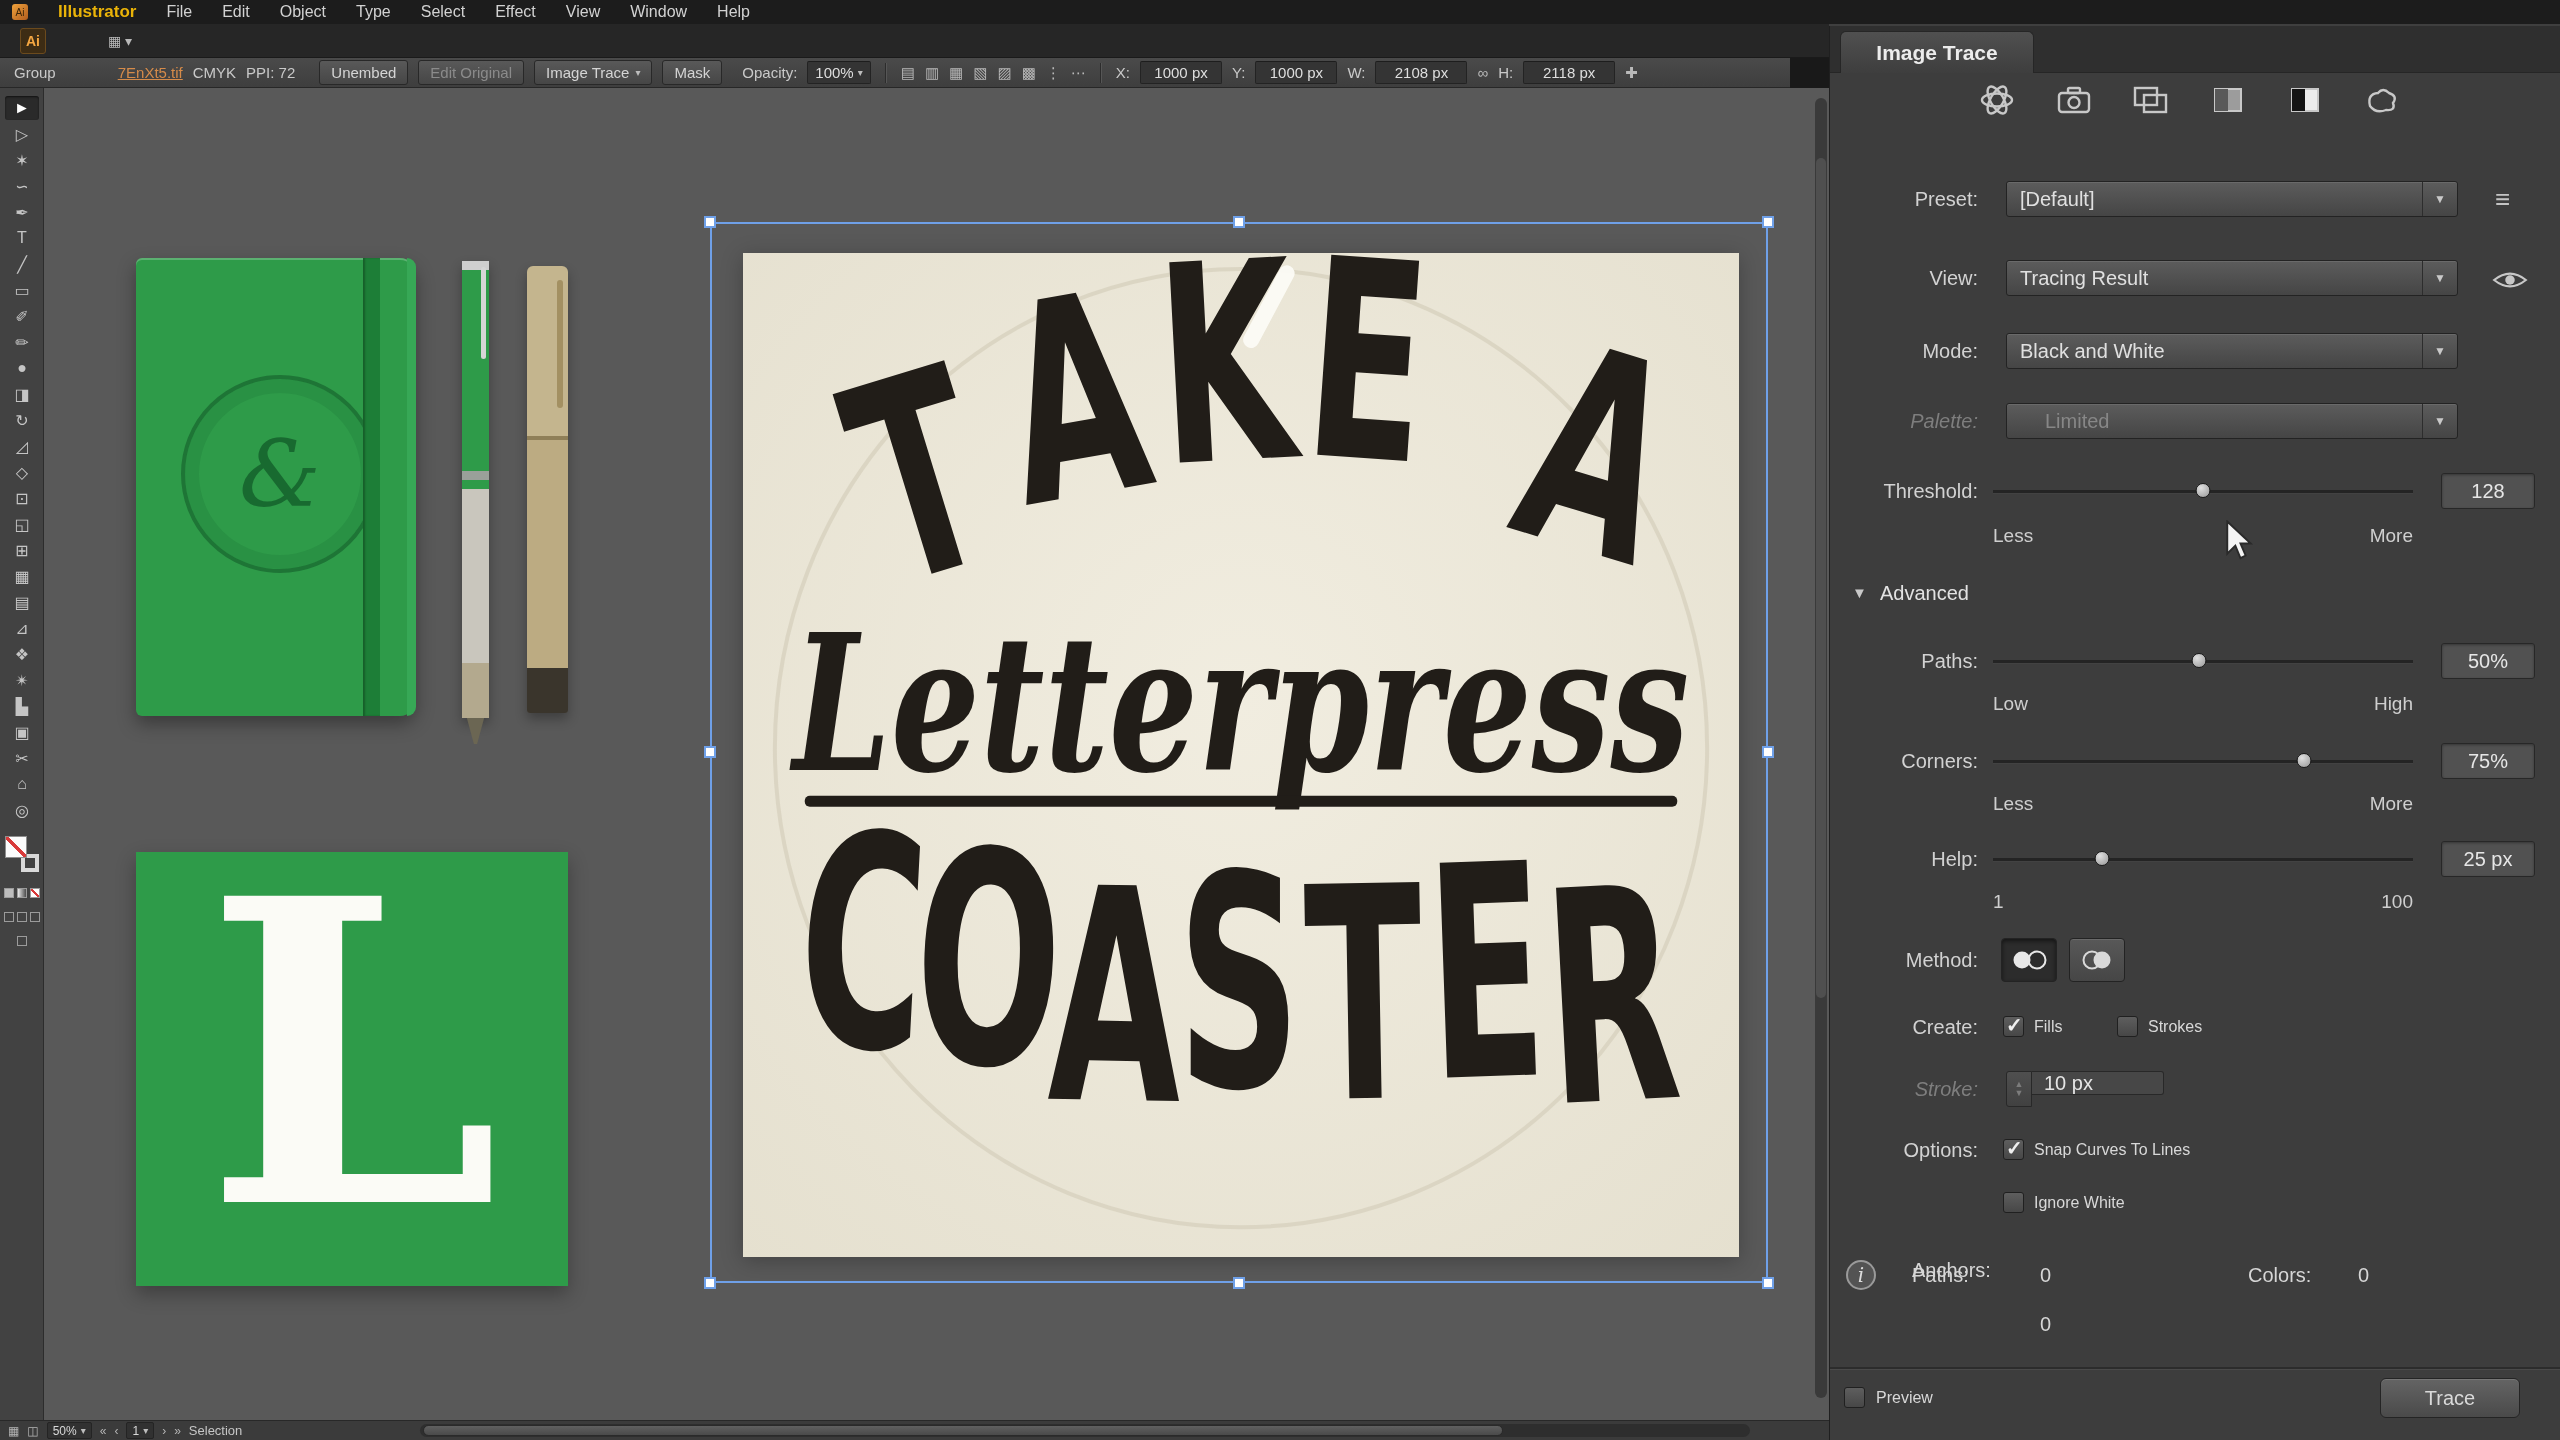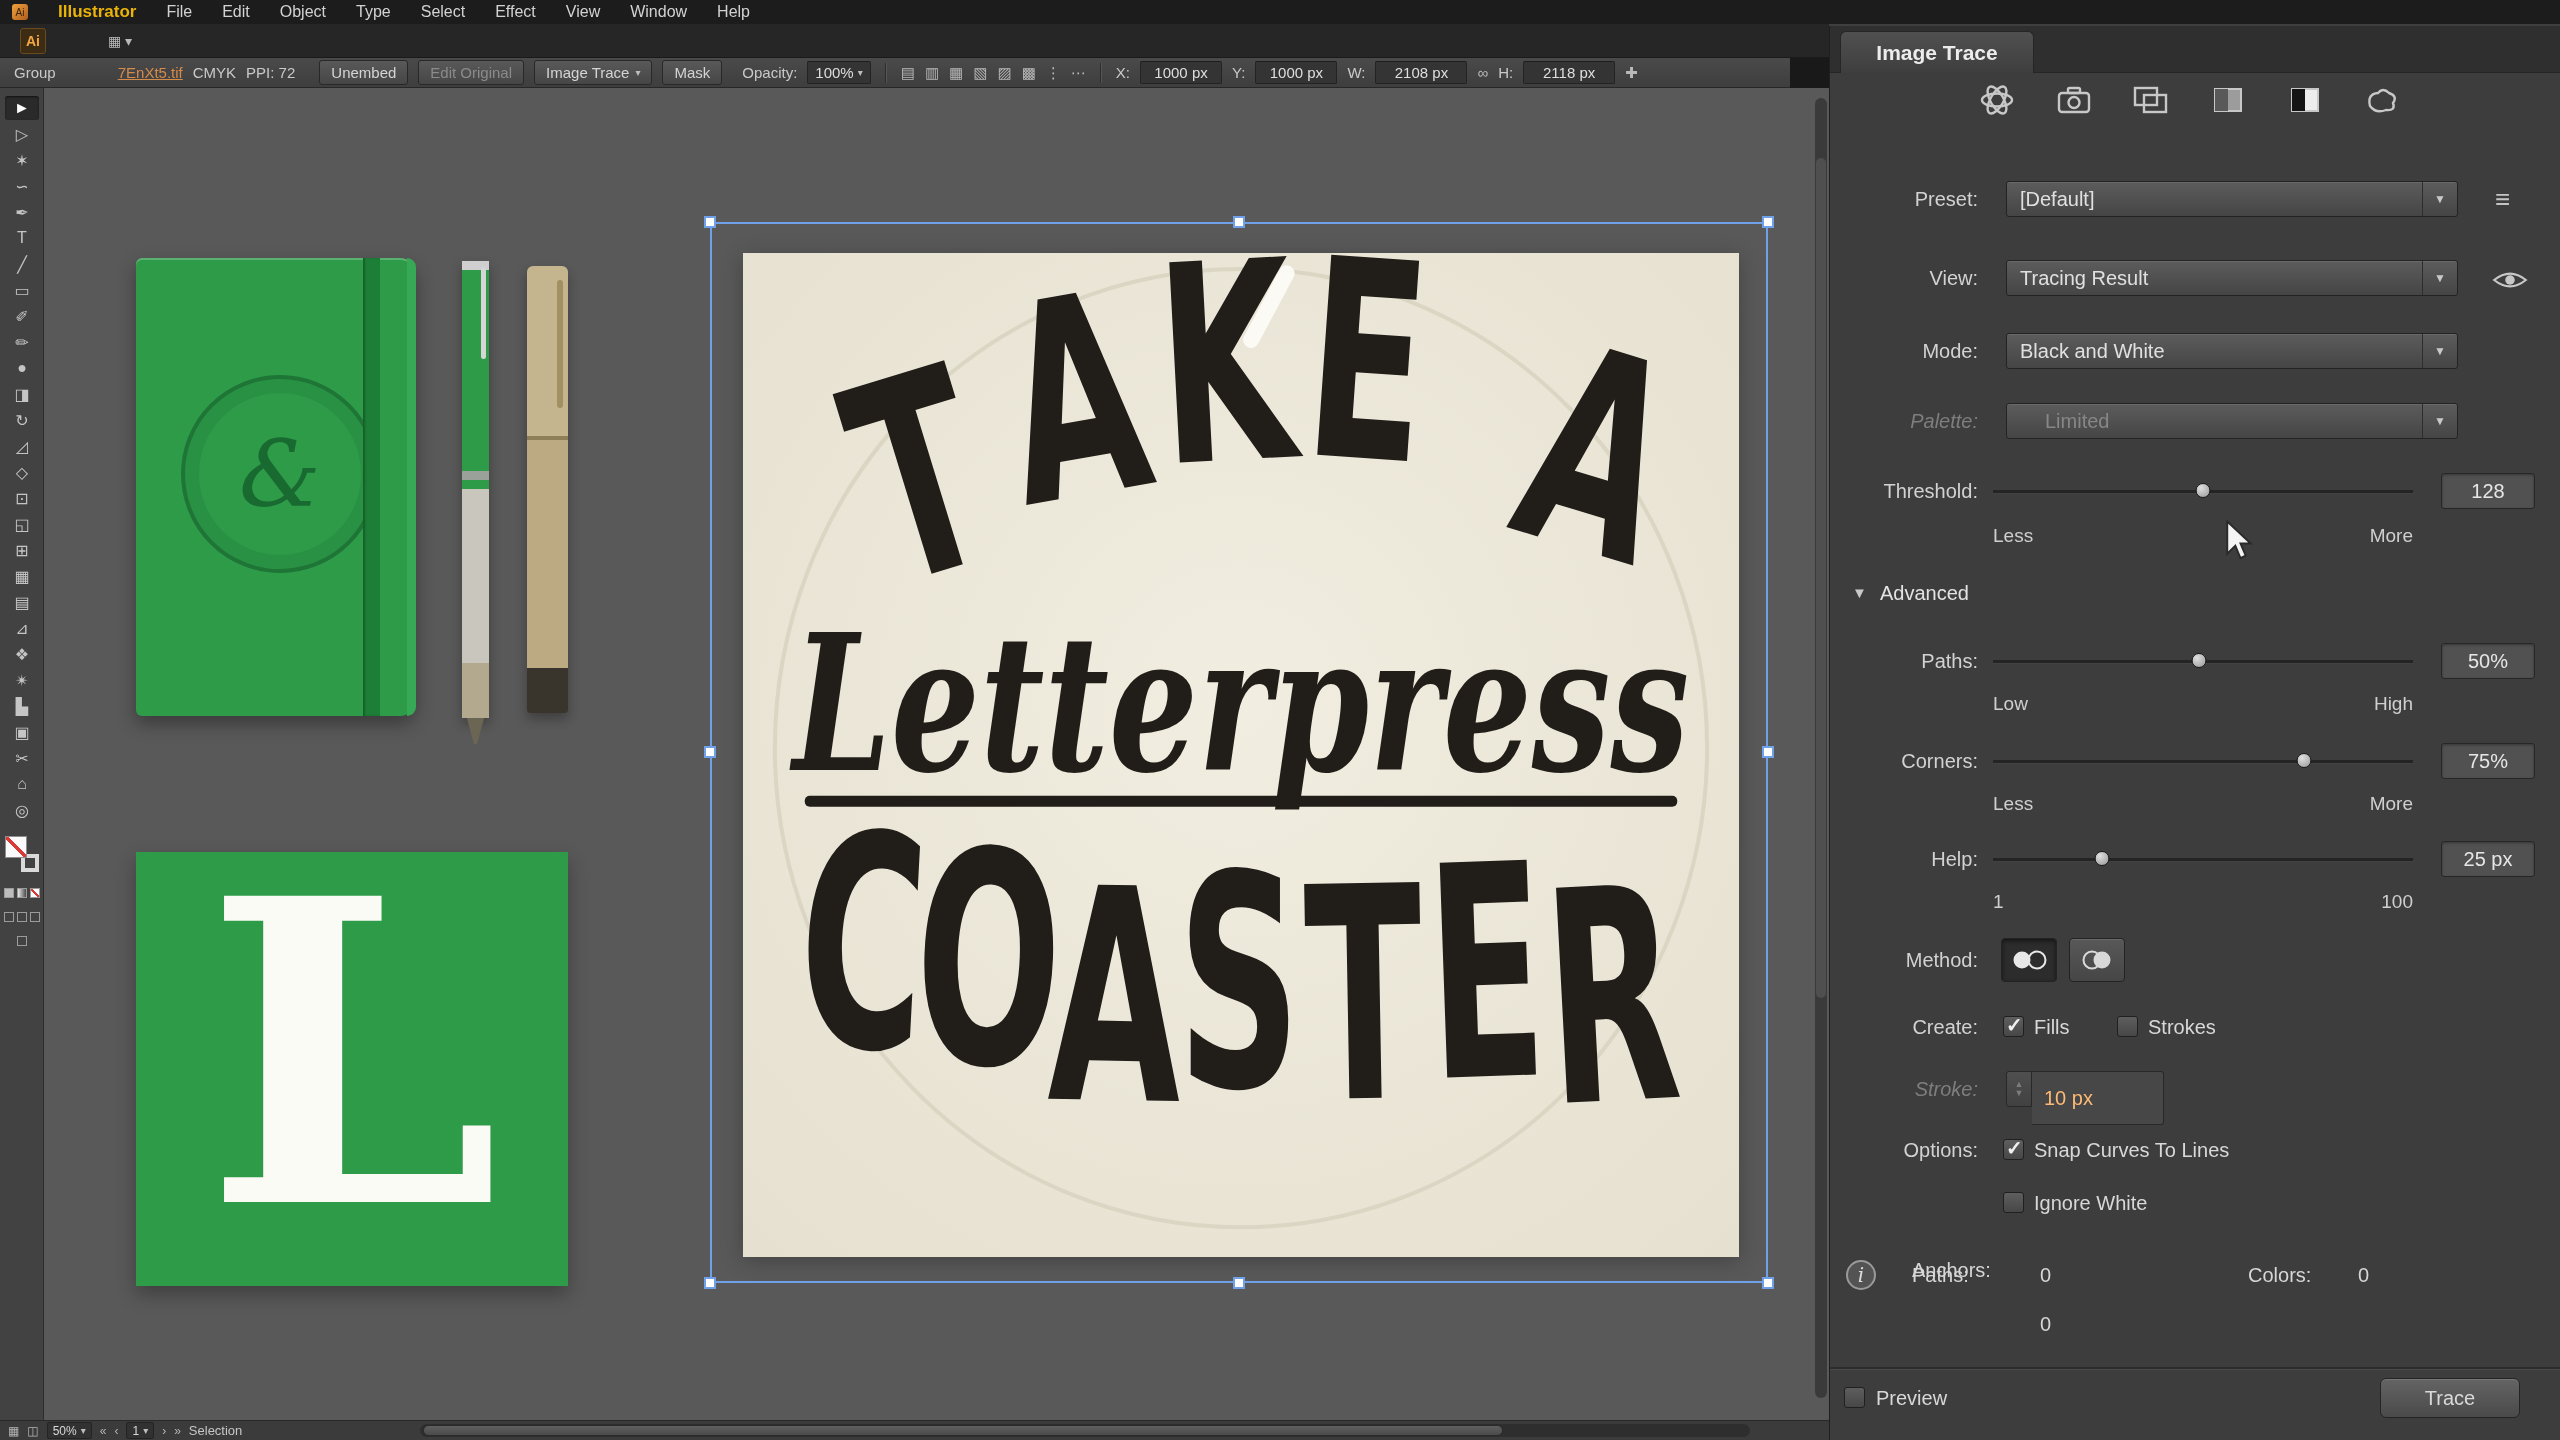--- a/index.html
+++ b/index.html
@@ -101,31 +101,31 @@
   .slider .thumb{position:absolute;top:2px;width:15px;height:15px;border-radius:50%;transform:translateX(-50%);
                  background:radial-gradient(circle at 35% 30%,#e0e0e0,#969696);border:1px solid #1c1c1c;box-sizing:border-box;}
   .vbox{position:absolute;left:611px;width:94px;height:36px;background:#515151;border:1px solid #272727;border-radius:3px;
         box-shadow:inset 0 1px 3px rgba(0,0,0,.35);color:#e6e6e6;font-size:20px;
         display:flex;align-items:center;justify-content:center;box-sizing:border-box;}
   .minmax{position:absolute;left:163px;width:420px;display:flex;justify-content:space-between;
           font-size:19px;color:#cfcfcf;line-height:22px;}
   .cb{position:absolute;width:21px;height:21px;background:linear-gradient(#5e5e5e,#474747);
       border:1px solid #202020;border-radius:3px;box-sizing:border-box;}
   .cb.checked::after{content:"\2713";position:absolute;left:2px;top:-4px;font-size:20px;color:#efefef;font-weight:bold;}
-  .cblabel{position:absolute;font-size:20px;color:#d8d8d8;line-height:24px;}
+  .cblabel{position:absolute;font-size:16px;color:#d8d8d8;line-height:24px;}
   .mbtn{position:absolute;width:56px;height:44px;border:1px solid #232323;border-radius:4px;
         display:flex;align-items:center;justify-content:center;box-sizing:border-box;}
   .mbtn.sel{background:#2c2c2c;box-shadow:inset 0 2px 4px rgba(0,0,0,.55);}
   .mbtn.raised{background:linear-gradient(#585858,#464646);box-shadow:inset 0 1px 0 rgba(255,255,255,.1);}
   #strokectl{position:absolute;left:176px;top:1045px;display:flex;}
   #strokectl .step{width:26px;height:36px;background:linear-gradient(#4f4f4f,#414141);border:1px solid #282828;
       border-radius:3px 0 0 3px;display:flex;flex-direction:column;align-items:center;justify-content:center;
       color:#7c7c7c;font-size:9px;line-height:9px;box-sizing:border-box;}
-  #strokectl .sfield{width:132px;height:54px;background:#474747;border:1px solid #282828;border-left:none;
-      border-radius:0 3px 3px 0;color:#fdba74;font-size:20px;display:flex;align-items:center;padding-left:12px;box-sizing:border-box;}
+  #strokectl .sfield{width:132px;height:24px;background:#474747;border:1px solid #282828;border-left:none;
+      border-radius:0 3px 3px 0;color:#e5e5e5;font-size:20px;display:flex;align-items:center;padding-left:12px;box-sizing:border-box;}
   #statsarea .sl{position:absolute;font-size:20px;color:#d6d6d6;line-height:24px;}
   #pdivider{position:absolute;left:0;top:1341px;width:100%;height:2px;background:#2c2c2c;border-bottom:1px solid #4a4a4a;}
   .btn{position:absolute;background:linear-gradient(#646464,#4a4a4a);border:1px solid #242424;border-radius:6px;
        color:#d9d9d9;font-size:20px;display:flex;align-items:center;justify-content:center;
        box-shadow:inset 0 1px 0 rgba(255,255,255,.12);box-sizing:border-box;}
   .adv-tri{position:absolute;left:22px;font-size:15px;color:#c9c9c9;line-height:24px;}
   .adv-lbl{position:absolute;left:50px;font-size:20px;color:#e2e2e2;line-height:24px;}
   
   #statusbar{position:absolute;left:0;top:1420px;width:1829px;height:20px;background:#3b3b3b;border-top:1px solid #282828;
              display:flex;align-items:center;gap:8px;padding-left:8px;box-sizing:border-box;font-size:13px;color:#c6c6c6;}

